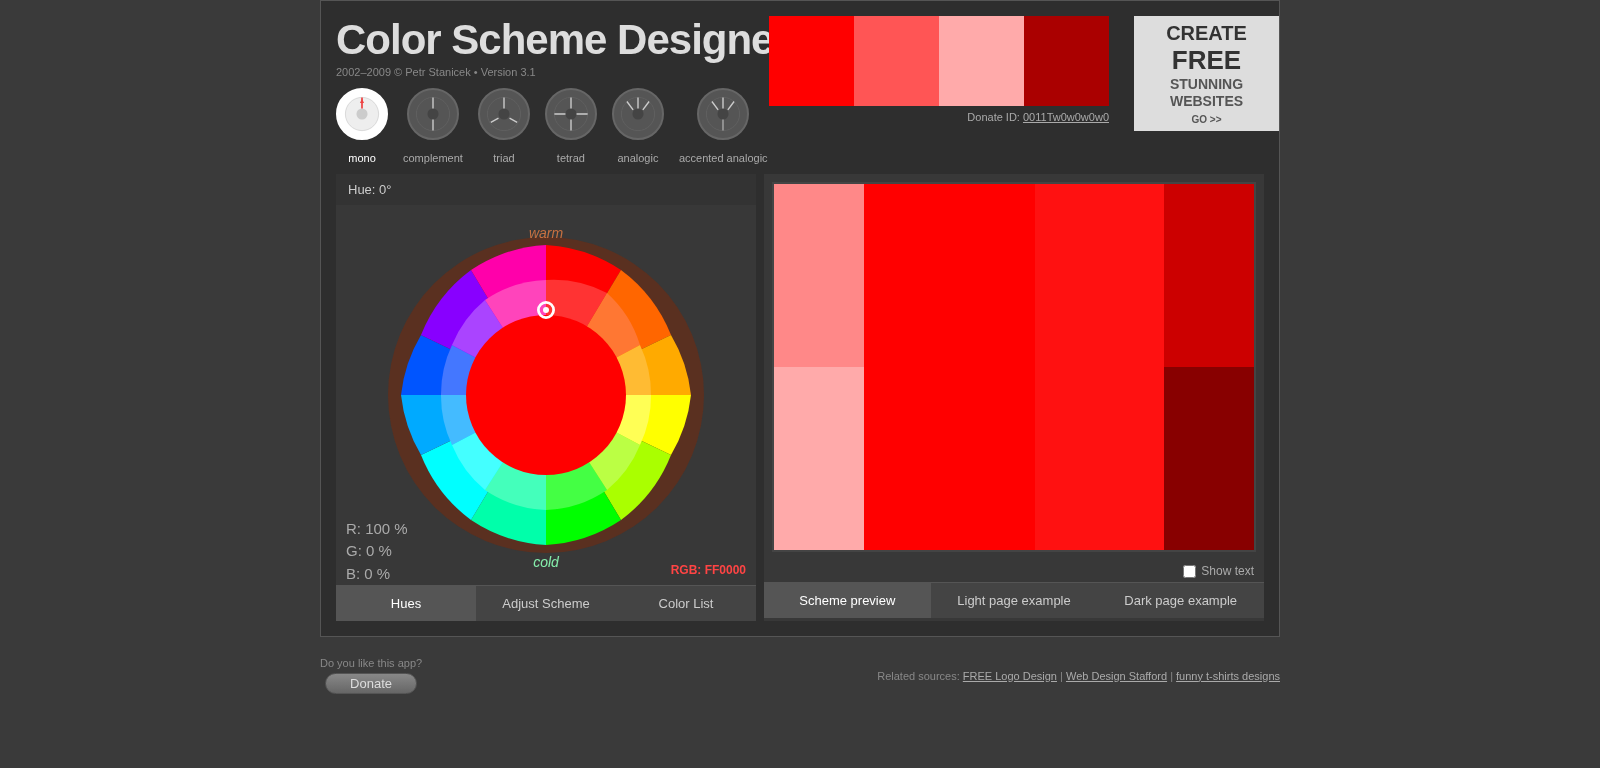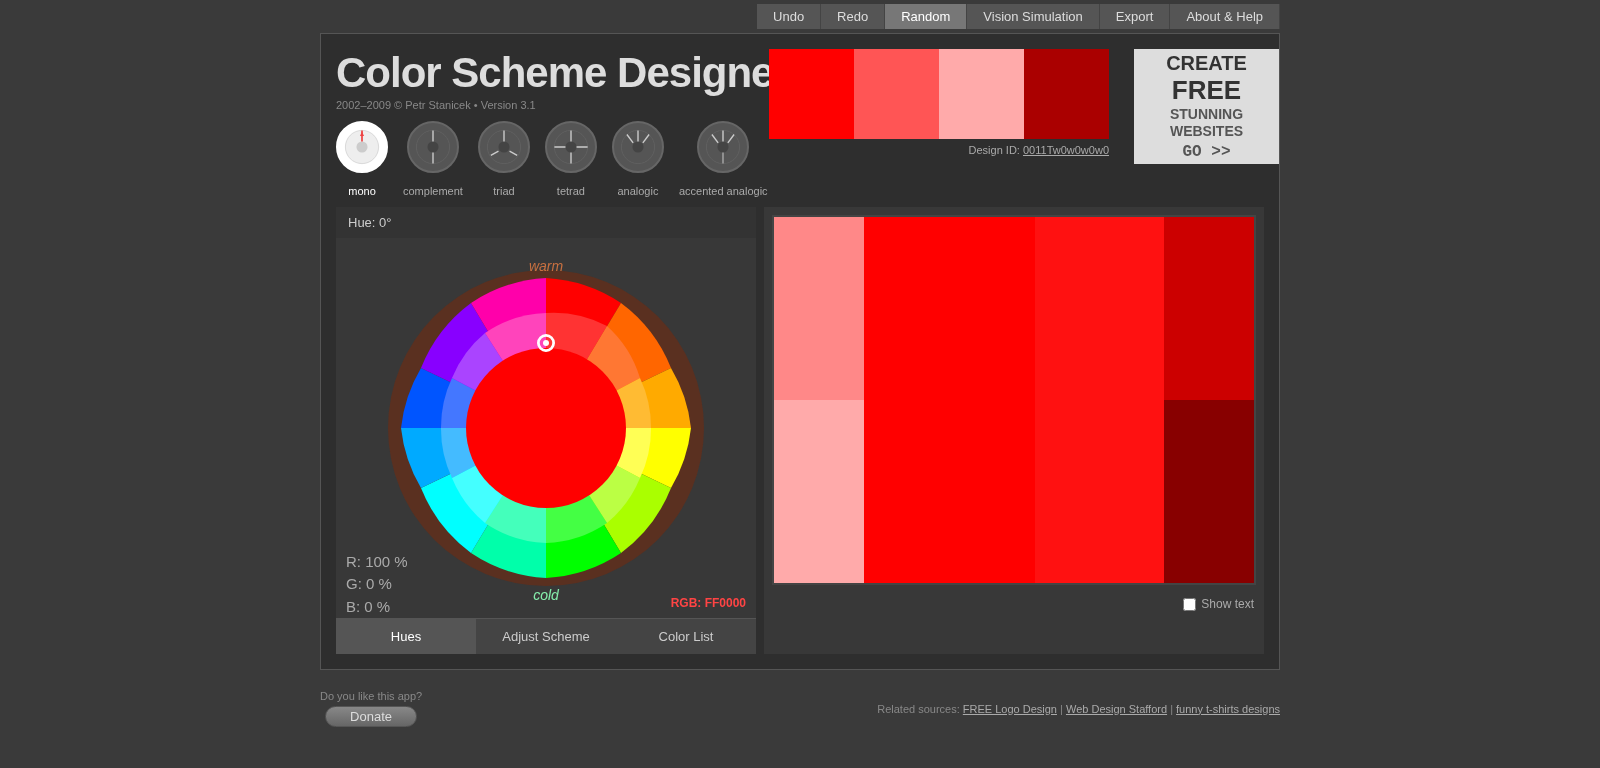--- a/index.html
+++ b/index.html
@@ -306,28 +306,20 @@
     .mini-wheel {
       width: 36px;
       height: 36px;
     }
   </style>
 </head>
 <body>
 
 <div class="main-container">
 
-  <div class="top-nav">
-    <button class="nav-btn">Undo</button>
-    <button class="nav-btn">Redo</button>
-    <button class="nav-btn active">Random</button>
-    <button class="nav-btn">Vision Simulation</button>
-    <button class="nav-btn">Export</button>
-    <button class="nav-btn">About &amp; Help</button>
-  </div>
 
   <div class="main-panel">
     <h1 class="app-title">Color Scheme Designer</h1>
     <div class="app-subtitle">2002–2009 © Petr Stanicek • Version 3.1</div>
 
     <div class="mode-row">
 
       <div class="mode-item active">
         <div class="mode-icon active">
           <svg class="mini-wheel" viewBox="0 0 52 52">
@@ -408,29 +400,29 @@
     </div>
 
     <div class="swatch-strip">
       <div class="swatch-box" style="background:#FF0000;"></div>
       <div class="swatch-box" style="background:#FF5555;"></div>
       <div class="swatch-box" style="background:#FFAAAA;"></div>
       <div class="swatch-box" style="background:#AA0000;"></div>
     </div>
 
     <div class="scheme-id">
-      <span>Design ID:</span> <a href="#">0011Tw0w0w0w0</a>
+      <span>Donate ID:</span> <a href="#">0011Tw0w0w0w0</a>
     </div>
 
     <div class="ad-box">
       <div style="font-size:20px;font-weight:bold;color:#333;">CREATE</div>
       <div style="font-size:26px;font-weight:bold;color:#333;">FREE</div>
       <div style="font-size:14px;font-weight:bold;color:#555;">STUNNING</div>
       <div style="font-size:14px;font-weight:bold;color:#555;">WEBSITES</div>
-      <div style="font-size:16px;color:#555;margin-top:4px;font-family:Liberation Mono, monospace;">GO &gt;&gt;</div>
+      <div style="font-size:10px;color:#555;margin-top:4px;">GO &gt;&gt;</div>
     </div>
 
     <div class="bottom-row">
 
       <div class="wheel-panel">
         <div class="wheel-header">
           <span>Hue:</span> <span>0°</span>
         </div>
         <div class="wheel-body">
           <span class="warm-label">warm</span>
@@ -515,20 +507,25 @@
             <div style="width:90px;display:flex;flex-direction:column;">
               <div style="flex:1;background:#CC0000;"></div>
               <div style="flex:1;background:#880000;"></div>
             </div>
           </div>
         </div>
         <div class="show-text-row">
           <input type="checkbox" style="">
           <span class="show-text-label">Show text</span>
         </div>
+        <div class="preview-tabs">
+          <button class="preview-tab active">Scheme preview</button>
+          <button class="preview-tab">Light page example</button>
+          <button class="preview-tab">Dark page example</button>
+        </div>
       </div>
     </div>
   </div>
 
   <div class="footer">
     <div class="donate-section">
       <span class="donate-text">Do you like this app?</span>
       <button class="donate-btn">Donate</button>
     </div>
     <div class="related-links">

